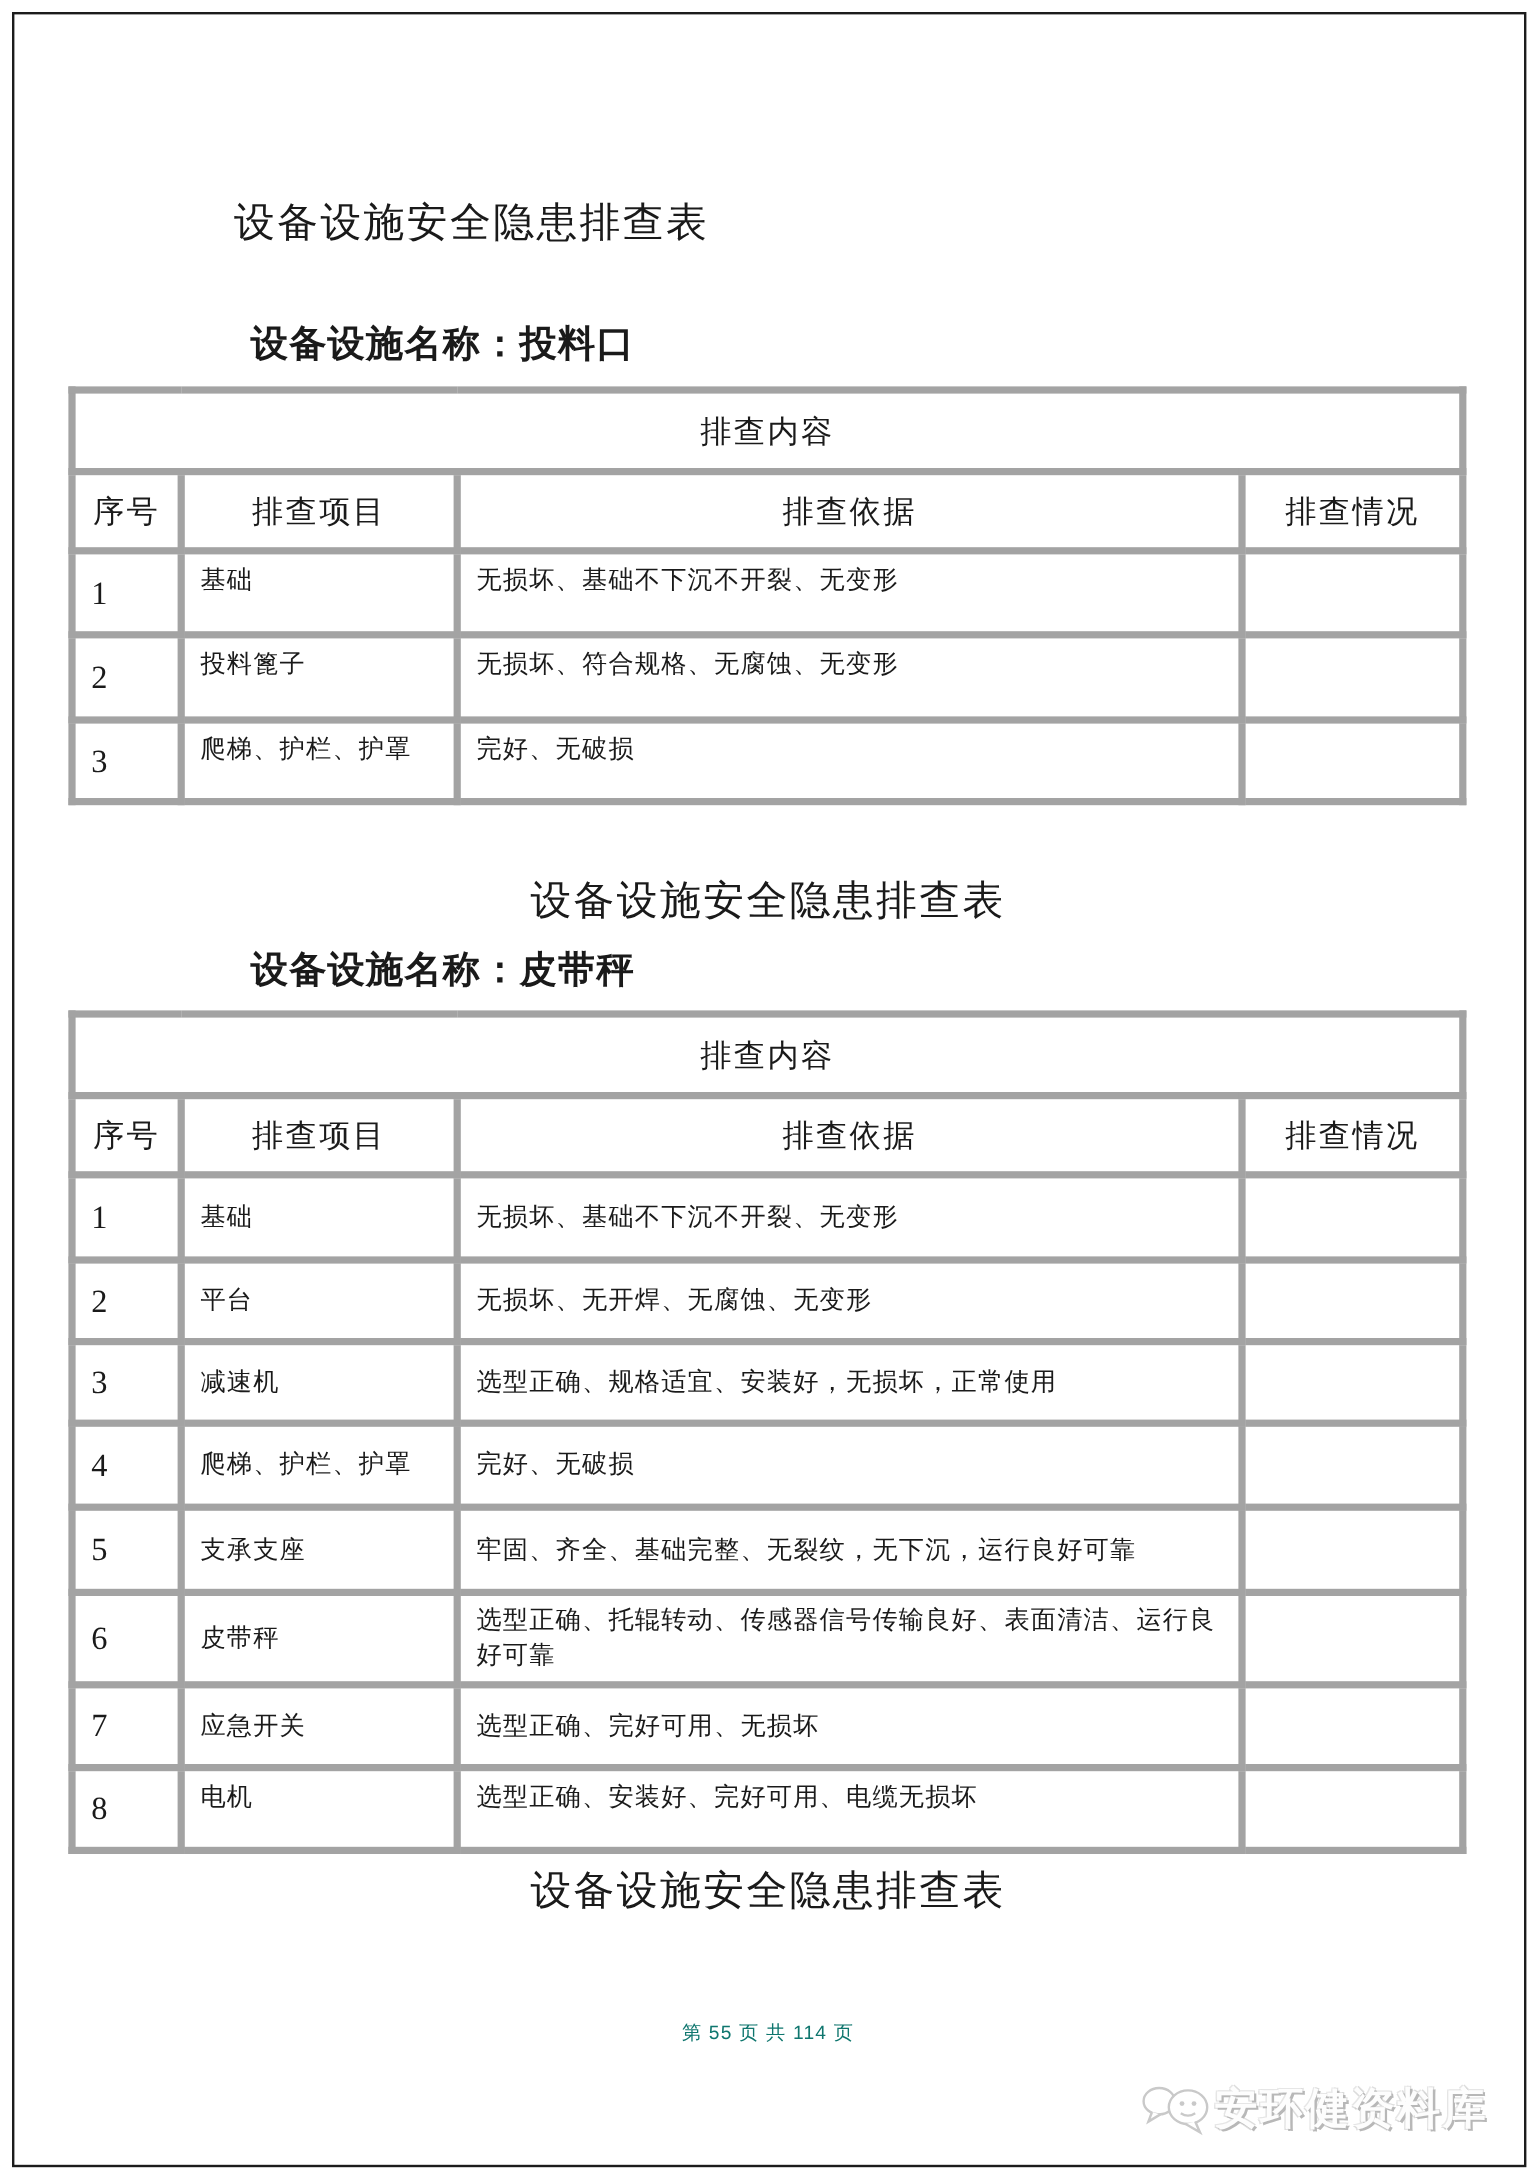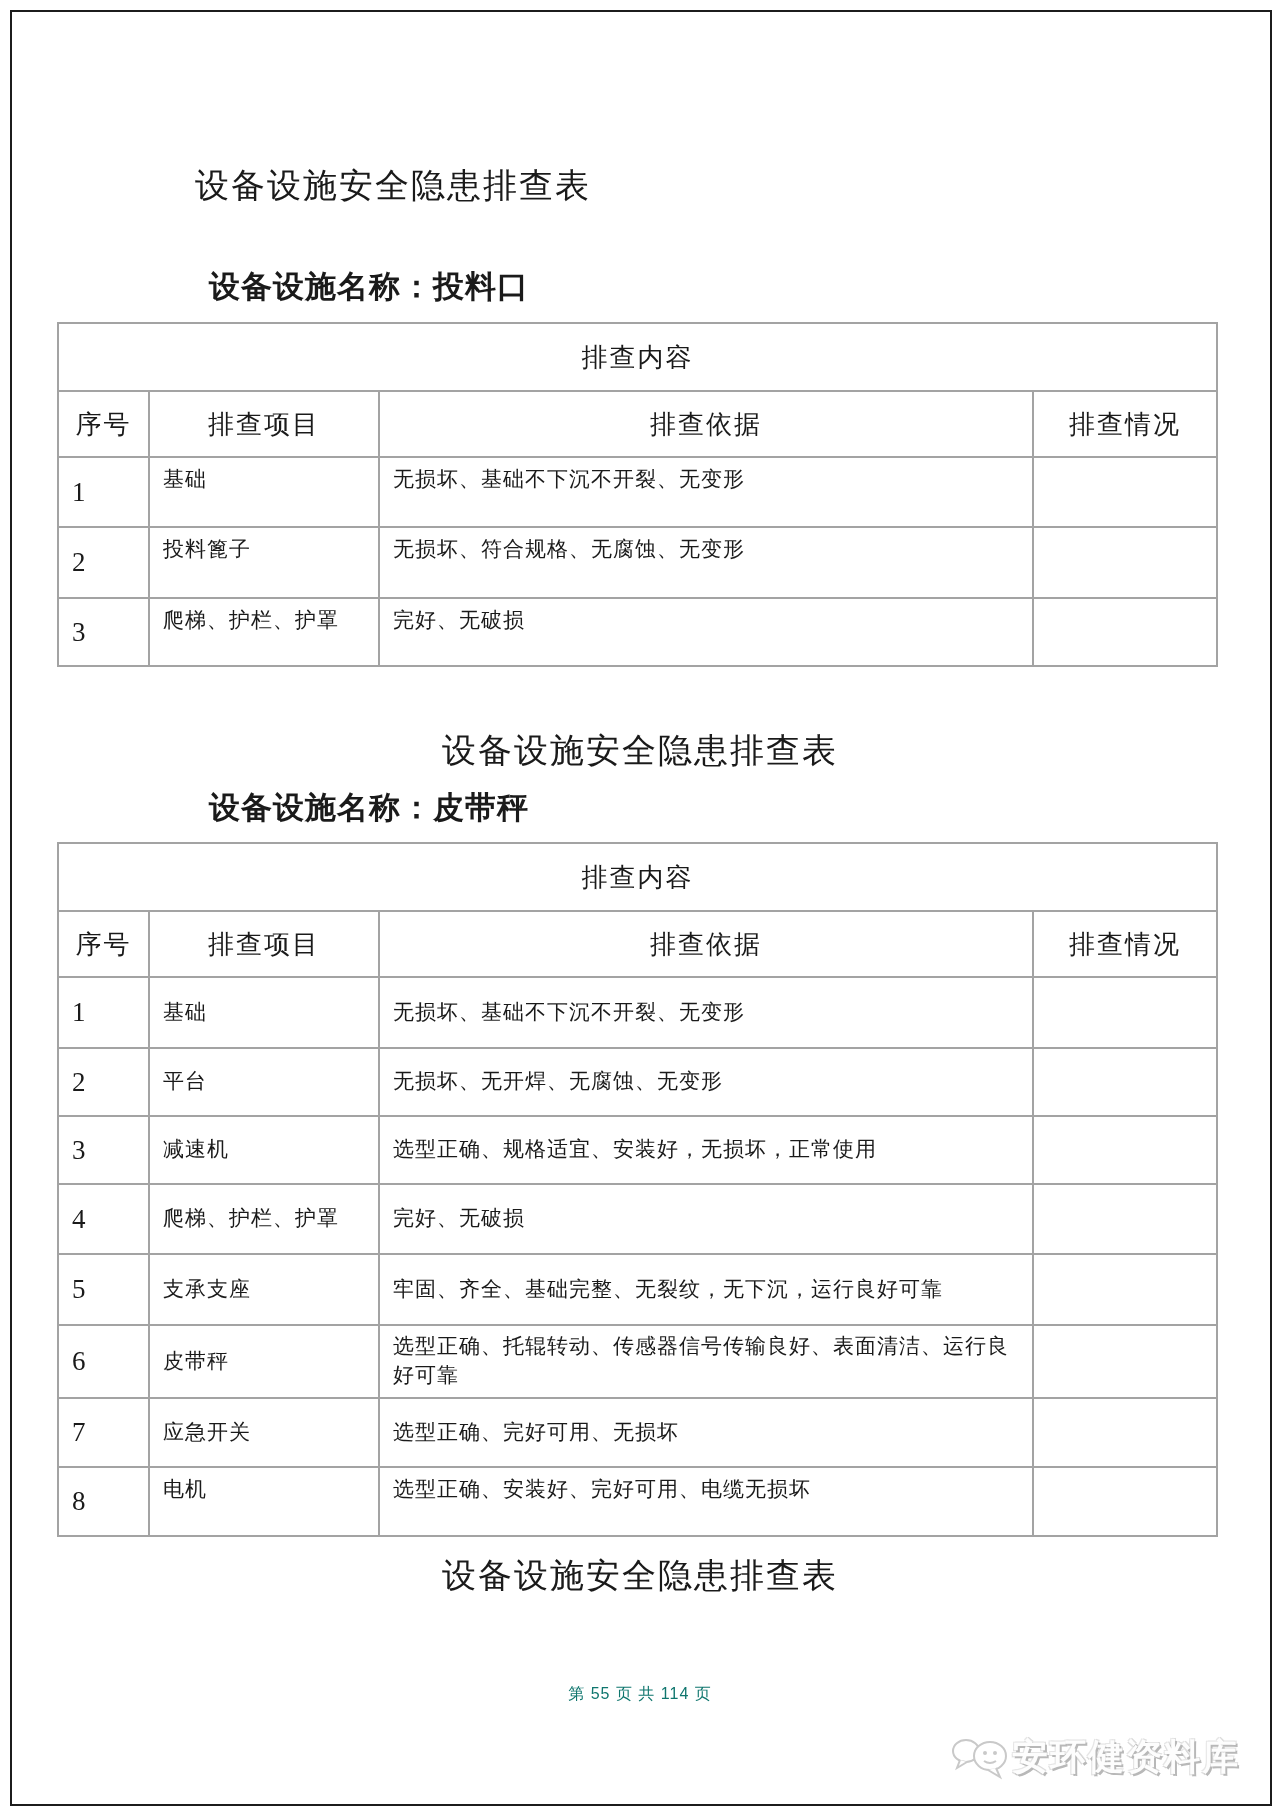--- a/index.html
+++ b/index.html
@@ -29,21 +29,21 @@
     white-space:nowrap;
     margin-left:14px;
   }
   table.check{
     position:absolute;left:57px;
     width:1159px;
     border-collapse:collapse;
     table-layout:fixed;
   }
   table.check,table.check td,table.check th{
-    border:2px solid #a3a3a3;
+    border:6px solid #a3a3a3;
   }
   table.check{border-color:#2e2e2e;}
   th.content-head{
     font-size:26px;font-weight:normal;letter-spacing:2px;
     text-align:center;vertical-align:middle;
   }
   th.col-head{
     font-size:26px;font-weight:normal;letter-spacing:2px;
     text-align:center;vertical-align:middle;
   }

